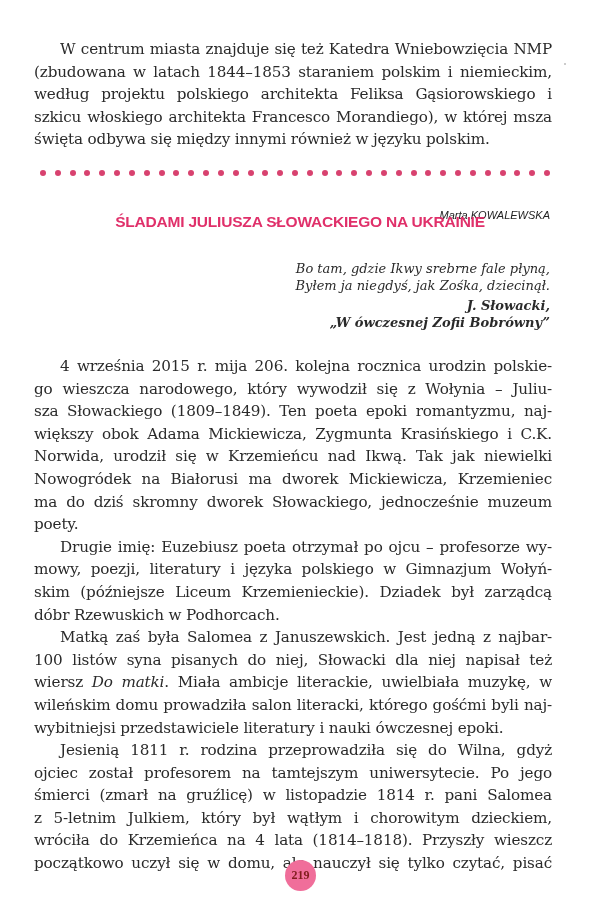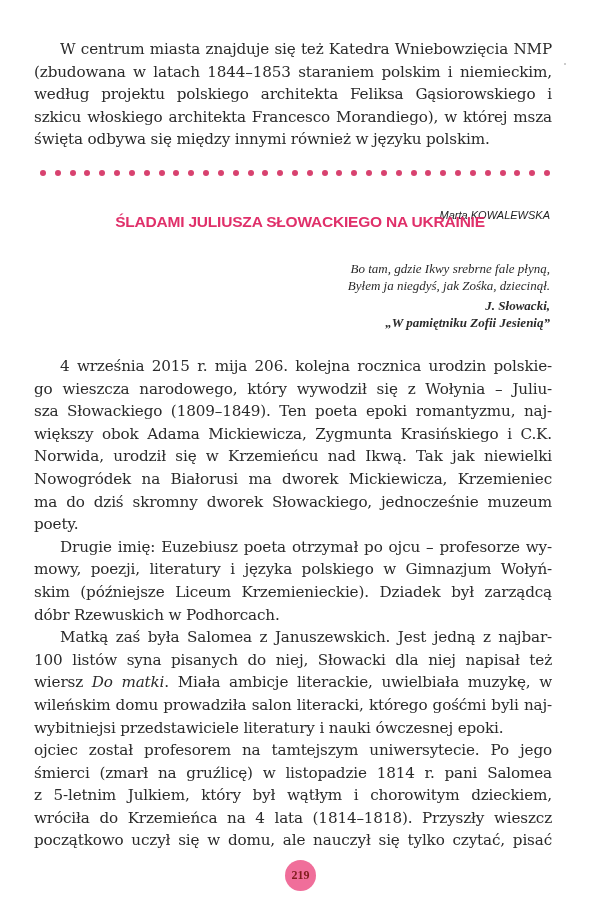--- a/index.html
+++ b/index.html
@@ -9,21 +9,21 @@
           text-align: justify; letter-spacing: -0.15px; }
   .line { display: block; white-space: nowrap; text-align: justify; text-align-last: justify; height: 22.6px; }
   .line.last { text-align-last: left; }
   .line.indent { padding-left: 26px; }
   .dots { position: absolute; left: 40px; top: 170px; width: 510px; height: 8px; }
   .dot { position: absolute; top: 0; width: 6px; height: 6px; border-radius: 50%; }
   .author { position: absolute; right: 50px; top: 209px; font-family: "Liberation Sans", sans-serif;
             font-style: italic; font-size: 11px; color: #222; padding-left: 12px; }
   .title { position: absolute; left: 0; width: 600px; top: 213px; text-align: center;
            font-family: "Liberation Sans", sans-serif; font-weight: bold; font-size: 15.5px; letter-spacing: -0.2px; }
-  .motto { position: absolute; right: 50px; top: 261px; text-align: right; font-size: 13px; line-height: 16.5px; font-family: Liberation Serif, serif; }
+  .motto { position: absolute; right: 50px; top: 261px; text-align: right; font-size: 13px; line-height: 16.5px; }
   .motto .verse { font-style: italic; display: block; }
   .motto .attr { font-style: italic; font-weight: bold; display: block; }
   .motto .gap { height: 4px; }
   .badge { position: absolute; left: 285px; top: 860px; width: 31px; height: 31px; border-radius: 50%;
            display: flex; align-items: center; justify-content: center;
            font-family: Liberation Serif, serif; font-weight: bold; font-size: 12px; color: #7f1d1d; }
   .stray { position: absolute; left: 564px; top: 63px; width: 2px; height: 2px; background: #bbb; border-radius: 50%; }
   i.it { font-style: italic; }
 </style>
 </head>
@@ -81,41 +81,42 @@
 
   <div class="author">Marta KOWALEWSKA</div>
 
   <div class="title" id="title" style="color: rgb(224, 48, 106);">ŚLADAMI JULIUSZA SŁOWACKIEGO NA UKRAINIE</div>
 
   <div class="motto">
     <span class="verse">Bo tam, gdzie Ikwy srebrne fale płyną,</span>
     <span class="verse">Byłem ja niegdyś, jak Zośka, dziecinął.</span>
     <div class="gap"></div>
     <span class="attr">J. Słowacki,</span>
-    <span class="attr">„W pamiętniku Zofii Jesienią”</span>
+    <span class="attr">„W ówczesnej Zofii Bobrówny”</span>
   </div>
 
   <div class="para" id="body" style="top:355px;">
       <span class="line  indent">4 września 2015 r. mija 206. kolejna rocznica urodzin polskie-</span>
       <span class="line ">go wieszcza narodowego, który wywodził się z Wołynia – Juliu-</span>
       <span class="line ">sza Słowackiego (1809–1849). Ten poeta epoki romantyzmu, naj-</span>
       <span class="line ">większy obok Adama Mickiewicza, Zygmunta Krasińskiego i C.K.</span>
       <span class="line ">Norwida, urodził się w Krzemieńcu nad Ikwą. Tak jak niewielki</span>
       <span class="line ">Nowogródek na Białorusi ma dworek Mickiewicza, Krzemieniec</span>
       <span class="line ">ma do dziś skromny dworek Słowackiego, jednocześnie muzeum</span>
       <span class="line  last">poety.</span>
       <span class="line  indent">Drugie imię: Euzebiusz poeta otrzymał po ojcu – profesorze wy-</span>
       <span class="line ">mowy, poezji, literatury i języka polskiego w Gimnazjum Wołyń-</span>
       <span class="line ">skim (późniejsze Liceum Krzemienieckie). Dziadek był zarządcą</span>
       <span class="line  last">dóbr Rzewuskich w Podhorcach.</span>
       <span class="line  indent">Matką zaś była Salomea z Januszewskich. Jest jedną z najbar-</span>
       <span class="line ">100 listów syna pisanych do niej, Słowacki dla niej napisał też</span>
       <span class="line ">wiersz <i class="it">Do matki</i>. Miała ambicje literackie, uwielbiała muzykę, w</span>
       <span class="line ">wileńskim domu prowadziła salon literacki, którego gośćmi byli naj-</span>
       <span class="line  last">wybitniejsi przedstawiciele literatury i nauki ówczesnej epoki.</span>
+      <span class="line  indent">Jesienią 1811 r. rodzina przeprowadziła się do Wilna, gdyż</span>
       <span class="line ">ojciec został profesorem na tamtejszym uniwersytecie. Po jego</span>
       <span class="line ">śmierci (zmarł na gruźlicę) w listopadzie 1814 r. pani Salomea</span>
       <span class="line ">z 5-letnim Julkiem, który był wątłym i chorowitym dzieckiem,</span>
       <span class="line ">wróciła do Krzemieńca na 4 lata (1814–1818). Przyszły wieszcz</span>
       <span class="line ">początkowo uczył się w domu, ale nauczył się tylko czytać, pisać</span>
     </div>
 
   <div class="badge" id="badge" style="background: rgb(240, 110, 154);">219</div>
 </div>
 

